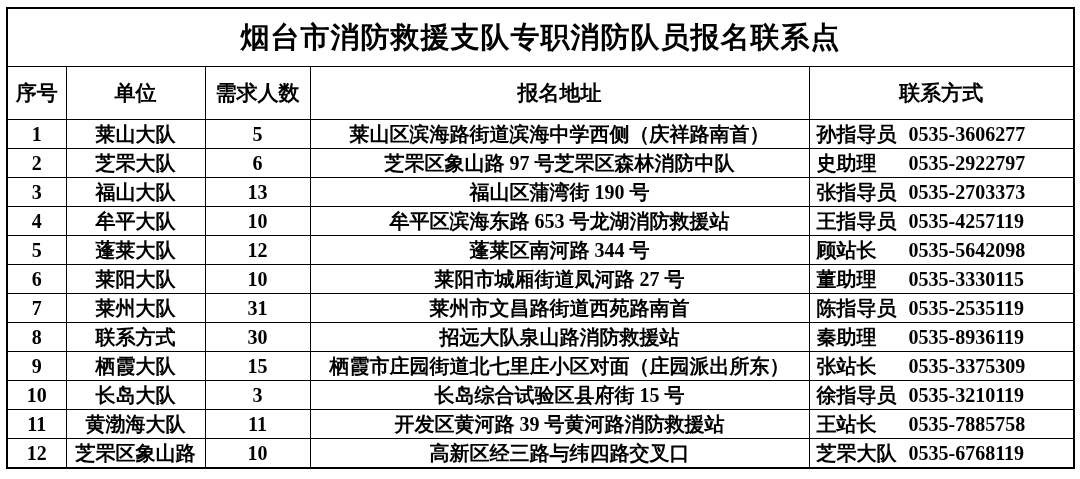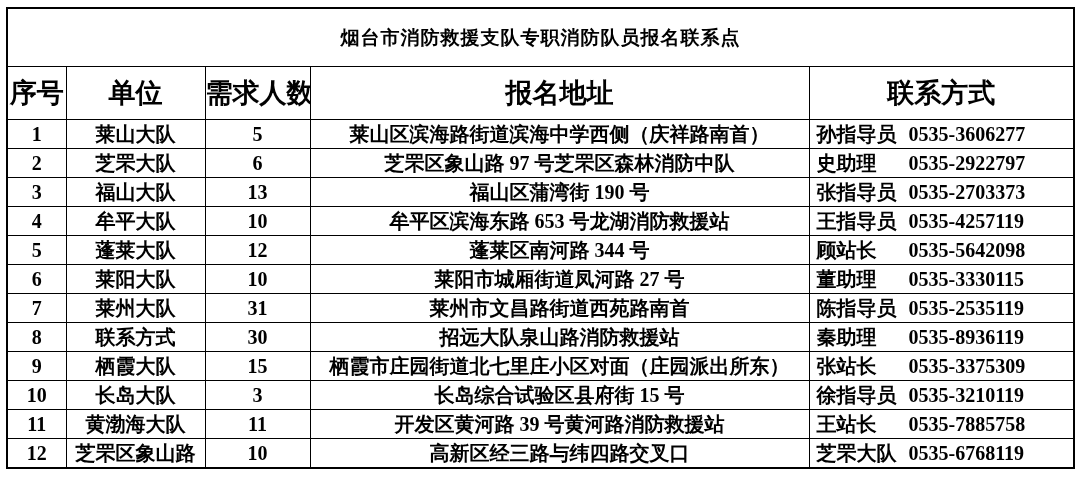--- a/index.html
+++ b/index.html
@@ -28,27 +28,27 @@
   .contact-table th, .contact-table td {
     border: 1px solid #000000;
     font-weight: bold;
     text-align: center;
     padding: 0;
     overflow: hidden;
     white-space: nowrap;
   }
   tr.title-row th {
     height: 57px;
-    font-size: 19px;
+    font-size: 29px;
     letter-spacing: 1px;
     font-family: "Liberation Sans", "DejaVu Sans", sans-serif;
   }
   tr.header-row th {
     height: 52px;
-    font-size: 27px;
+    font-size: 21px;
   }
   tr.data-row td {
     height: 28px;
     font-size: 20px;
     line-height: 28px;
   }
   td.c-contact {
     text-align: left;
     margin-left: 47px;
   }

